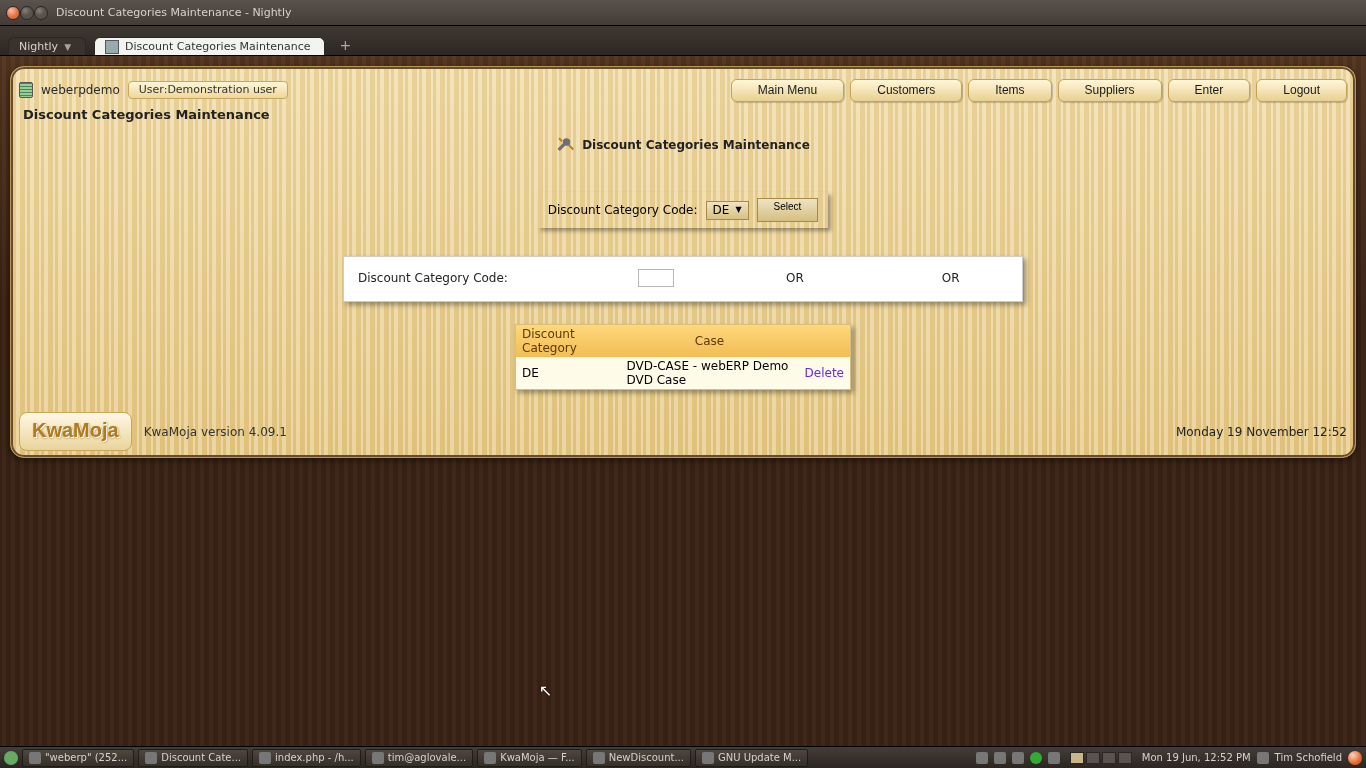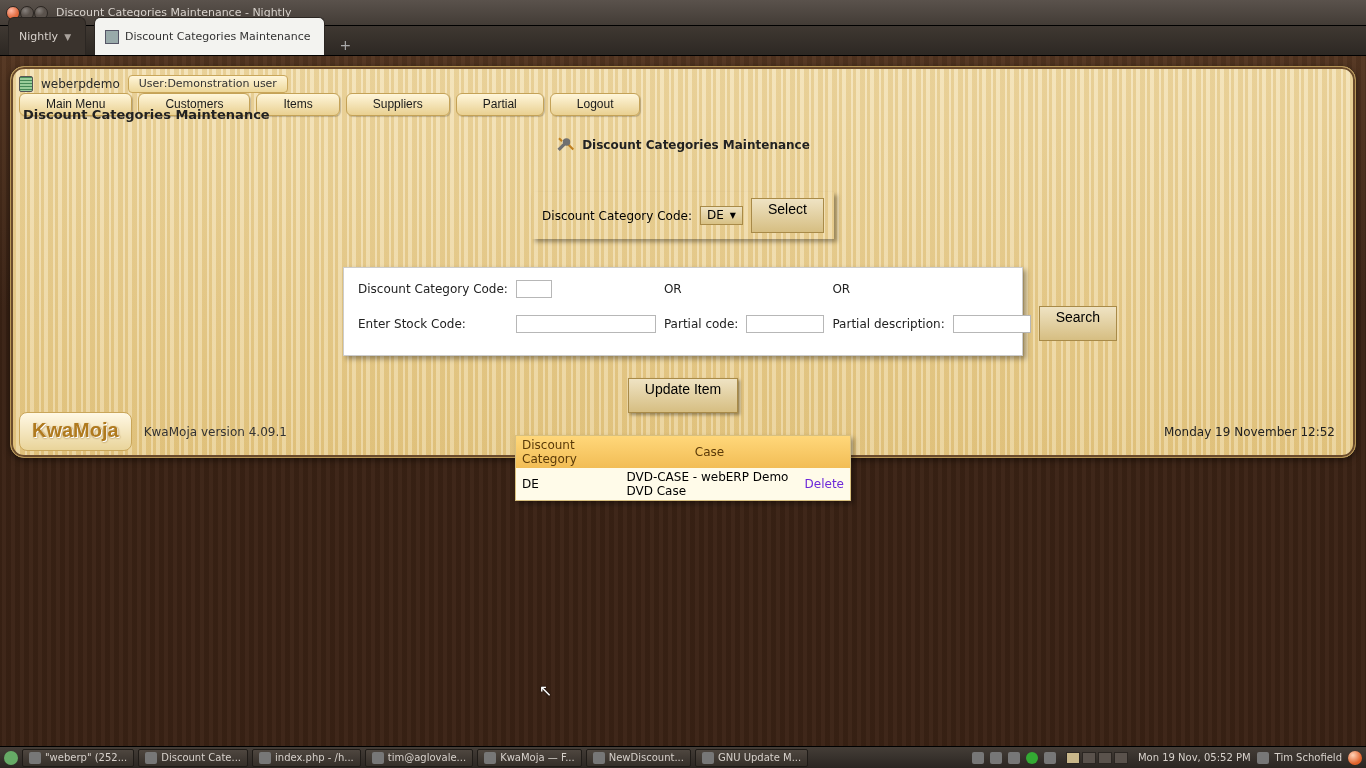--- a/index.html
+++ b/index.html
@@ -29,21 +29,21 @@
   
   .tabstrip {
     height: 30px;
     background: linear-gradient(#3f3832, #2d2823);
     display:flex; align-items:flex-end;
     padding: 0 8px;
     gap: 8px;
     border-bottom: 1px solid #000;
   }
   .tab {
-    height: 38px;
+    height: 18px;
     padding: 0 14px 0 10px;
     display:flex; align-items:center; gap:6px;
     border-radius: 6px 6px 0 0;
     font-size: 11px;
     color:#d8d2cc;
     background: #3a332d;
     border:1px solid #2b2622; border-bottom:none;
   }
   .tab.active { background:#f3f3f0; color:#333; }
   .tab .chev { font-size:9px; opacity:.7; }
@@ -57,21 +57,21 @@
     padding: 8px 8px 6px 8px;
     background: #e8cf92;
     background-image:
       repeating-linear-gradient(90deg, rgba(255,255,255,0.25) 0 2px, rgba(190,150,70,0.18) 2px 5px, rgba(255,255,255,0.22) 5px 9px, rgba(190,150,70,0.16) 9px 14px),
       linear-gradient(#f1dca8, #e6c985);
     border: 1px solid #b89655;
     box-shadow: 0 0 0 2px #6a4b2c inset, 0 2px 6px rgba(0,0,0,.5);
     position: relative;
     height: 392px;
   }
-  .card-top { display:flex; justify-content:space-between; height:30px;flex-direction:column; }
+  .card-top { display:flex; align-items:center; justify-content:space-between; height:30px; }
   .crumbs { display:flex; align-items:center; gap:8px; font-size:12px; color:#2b2b2b; }
   .crumbs .dbicon { width:14px; height:16px; background: repeating-linear-gradient(#485, #485 1px, #9c9 1px 3px); border:1px solid #555; border-radius:2px; }
   .userchip {
     background: linear-gradient(#fff6da, #edd79a);
     border:1px solid #c9a65a;
     border-radius: 4px;
     padding: 1px 10px 2px;
     font-size:11px;
     color:#333;
   }
@@ -99,22 +99,22 @@
   .dd {
     background: linear-gradient(#efe3c3, #d8c184);
     border:1px solid #a88a48;
     padding:1px 6px 2px;
     font-size:12px;
     display:flex; align-items:center; gap:6px;
   }
   .btn {
     background: linear-gradient(#efe3c3, #d6be82);
     border:1px solid #a88a48;
-    padding: 2px 16px 15px;
-    font-size:14px;
+    padding: 2px 16px 9px;
+    font-size:10px;
     cursor:pointer;
   }
   .shadowbox { box-shadow: 3px 3px 4px rgba(0,0,0,.35); padding:6px 10px; display:inline-flex; align-items:center; gap:8px; }
 
   .panel {
     margin: 28px auto 0;
     width: 680px;
     background: #fff;
     border:1px solid #ccc;
     box-shadow: 3px 3px 5px rgba(0,0,0,.35);
@@ -137,21 +137,21 @@
     box-shadow: 3px 3px 5px rgba(0,0,0,.35);
     font-size:12px;
     border:1px solid #d8c07f;
   }
   .resultbox table { width:100%; border-collapse:collapse; }
   .resultbox th { background: linear-gradient(#ffd77a, #f2bd55); color:#5a3a08; font-weight:normal; padding:2px 6px; text-align:left; font-size:12px; }
   .resultbox td { background:#fffbe9; padding:2px 6px; }
   .resultbox a { color:#6d28d9; text-decoration:none; }
 
   .footer {
-    position:absolute; left:8px; right:20px; bottom:6px;
+    position:absolute; left:8px; right:8px; bottom:6px;
     display:flex; align-items:center; justify-content:space-between;
     font-size:12px; color:#333;
   }
   .logo {
     background: linear-gradient(#fff8e4, #e9d49a);
     border:1px solid #c9a65a;
     border-radius:8px;
     padding: 6px 12px 8px;
     font-family: "Comic Sans MS", cursive, sans-serif;
     font-weight:bold;
@@ -212,21 +212,21 @@
       <span>weberpdemo</span>
       <span class="userchip">
         <span>User:</span><span>Demonstration user</span>
       </span>
     </div>
     <div class="nav">
       <button class="navbtn">Main Menu</button>
       <button class="navbtn">Customers</button>
       <button class="navbtn">Items</button>
       <button class="navbtn">Suppliers</button>
-      <button class="navbtn">Partial</button>
+      <button class="navbtn">Enter</button>
       <button class="navbtn">Logout</button>
     </div>
   </div>
   <div class="pagetitle">Discount Categories Maintenance</div>
 
   <div class="centerhead">
     <svg class="toolsicon" viewBox="0 0 24 24">
         <path fill="#c08020" d="M22 19l-7-7 2-2 7 7-2 2zM5 2l4 4-2 2-4-4 2-2z"></path>
         <path fill="#707070" d="M14 3a5 5 0 00-5 5c0 .6.1 1.1.3 1.6L2 17l3 3 7.4-7.3c.5.2 1 .3 1.6.3a5 5 0 000-10z"></path>
       </svg>
@@ -250,36 +250,24 @@
           <tr>
         <td>Discount Category Code:</td>
         <td><input class="txt sm" style=""></td>
         <td style="width:70px"></td>
         <td>OR</td>
         <td style="width:110px"></td>
         <td>OR</td>
         <td></td>
             <td></td>
       </tr>
-      <tr>
-        <td>Enter Stock Code:</td>
-        <td colspan="2"><input class="txt md" style=""></td>
-        <td>Partial code:</td>
-        <td><input class="txt s2" style=""></td>
-        <td>Partial description:</td>
-        <td><input class="txt s2" style=""></td>
-        <td><button class="btn">Search</button></td>
-      </tr>
     </tbody>
       </table>
   </div>
 
-  <div class="updatewrap">
-    <button class="btn" style="box-shadow:2px 2px 3px rgba(0,0,0,.35)">Update Item</button>
-  </div>
 
   <div class="resultbox">
     <table>
       <tbody>
           <tr>
         <th>Discount Category</th>
         <th style="text-align:center">Case</th>
         <th style="width:44px"></th>
       </tr>
       <tr>
@@ -337,18 +325,18 @@
     <span class="ic"></span>
     <span class="ic"></span>
     <span class="ic" style="background:#3a3;border-radius:50%"></span>
     <span class="ic"></span>
     <div class="ws">
         <div class="active"></div>
         <div></div>
         <div></div>
         <div></div>
       </div>
-    <span>Mon 19 Nov, 05:52 PM</span>
+    <span>Mon 19 Jun, 12:52 PM</span>
     <span class="ic"></span>
     <span>Tim Schofield</span>
     <span class="power"></span>
   </div>
 </div>
 
 </body></html>

